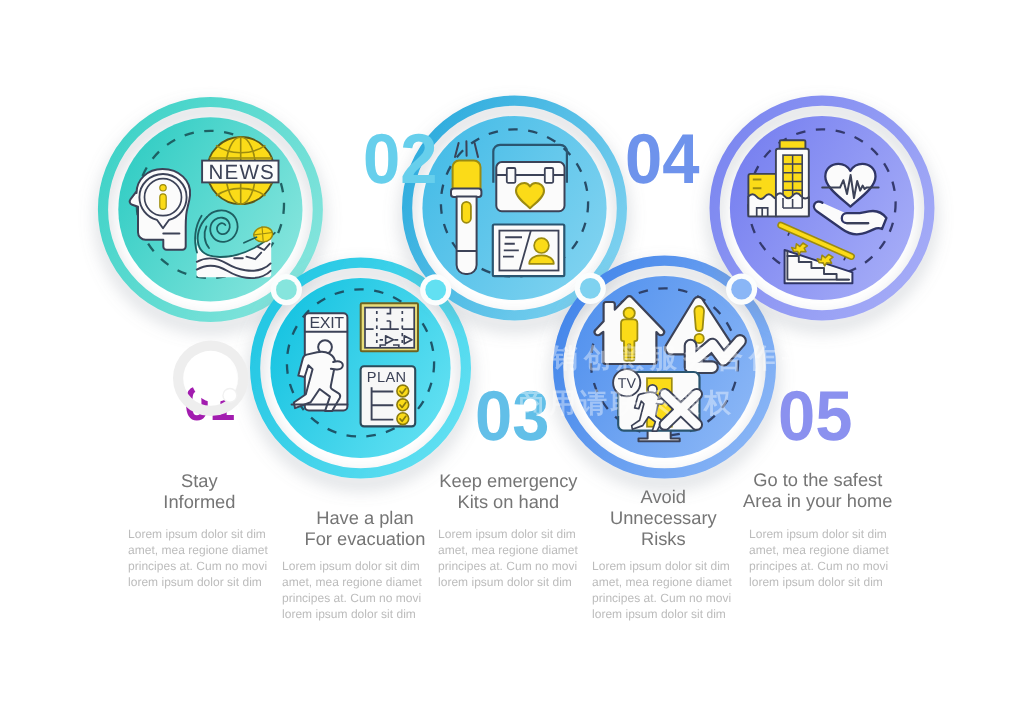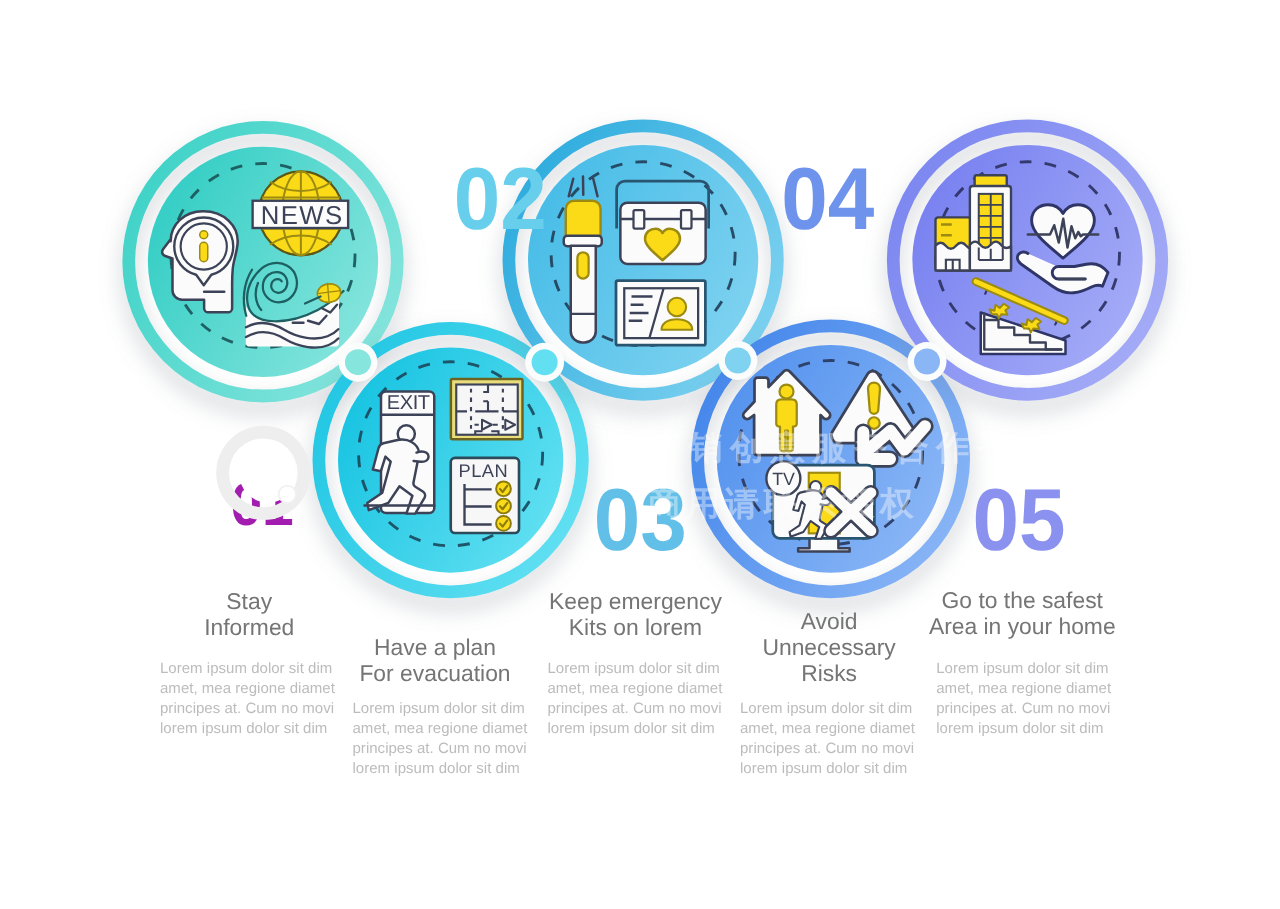--- a/index.html
+++ b/index.html
@@ -298,24 +298,24 @@
 </g>
 </svg>
 <div id="labels">
   <div class="numlbl" style="left:130.0px;top:380.6px;width:160px;text-align:center;font-size:48px;color:#a21caf;"><span>01</span></div>
   <div class="numlbl" style="left:279.2px;top:123.6px;width:160px;text-align:right;font-size:70.5px;color:#67cfec;"><span>02</span></div>
   <div class="numlbl" style="left:432.5px;top:380.6px;width:160px;text-align:center;font-size:70.5px;color:#62bfe8;"><span>03</span></div>
   <div class="numlbl" style="left:582.5px;top:123.6px;width:160px;text-align:center;font-size:70.5px;color:#6e93ec;"><span>04</span></div>
   <div class="numlbl" style="left:735.1px;top:380.6px;width:160px;text-align:center;font-size:70.5px;color:#8b91ef;"><span>05</span></div>
   <div class="ttl" style="left:84.4px;top:470.3px;width:230px;">Stay
 Informed</div>
-  <div class="ttl" style="left:233px;top:506.5px;width:230px;">Have a plan
+  <div class="ttl" style="left:250px;top:506.5px;width:230px;">Have a plan
 For evacuation</div>
   <div class="ttl" style="left:393.4px;top:470.0px;width:230px;">Keep emergency
-Kits on lorem</div>
+Kits on hand</div>
   <div class="ttl" style="left:548.3px;top:485.5px;width:230px;">Avoid
 Unnecessary
 Risks</div>
   <div class="ttl" style="left:702.8px;top:468.8px;width:230px;">Go to the safest
 Area in your home</div>
   <div class="bdy" style="left:128.0px;top:525.6px;width:147px;">Lorem ipsum dolor sit dim amet, mea regione diamet principes at. Cum no movi lorem ipsum dolor sit dim</div>
   <div class="bdy" style="left:282.0px;top:557.6px;width:147px;">Lorem ipsum dolor sit dim amet, mea regione diamet principes at. Cum no movi lorem ipsum dolor sit dim</div>
   <div class="bdy" style="left:438.0px;top:525.6px;width:147px;">Lorem ipsum dolor sit dim amet, mea regione diamet principes at. Cum no movi lorem ipsum dolor sit dim</div>
   <div class="bdy" style="left:592.0px;top:557.6px;width:147px;">Lorem ipsum dolor sit dim amet, mea regione diamet principes at. Cum no movi lorem ipsum dolor sit dim</div>
   <div class="bdy" style="left:749.0px;top:525.6px;width:147px;">Lorem ipsum dolor sit dim amet, mea regione diamet principes at. Cum no movi lorem ipsum dolor sit dim</div>

